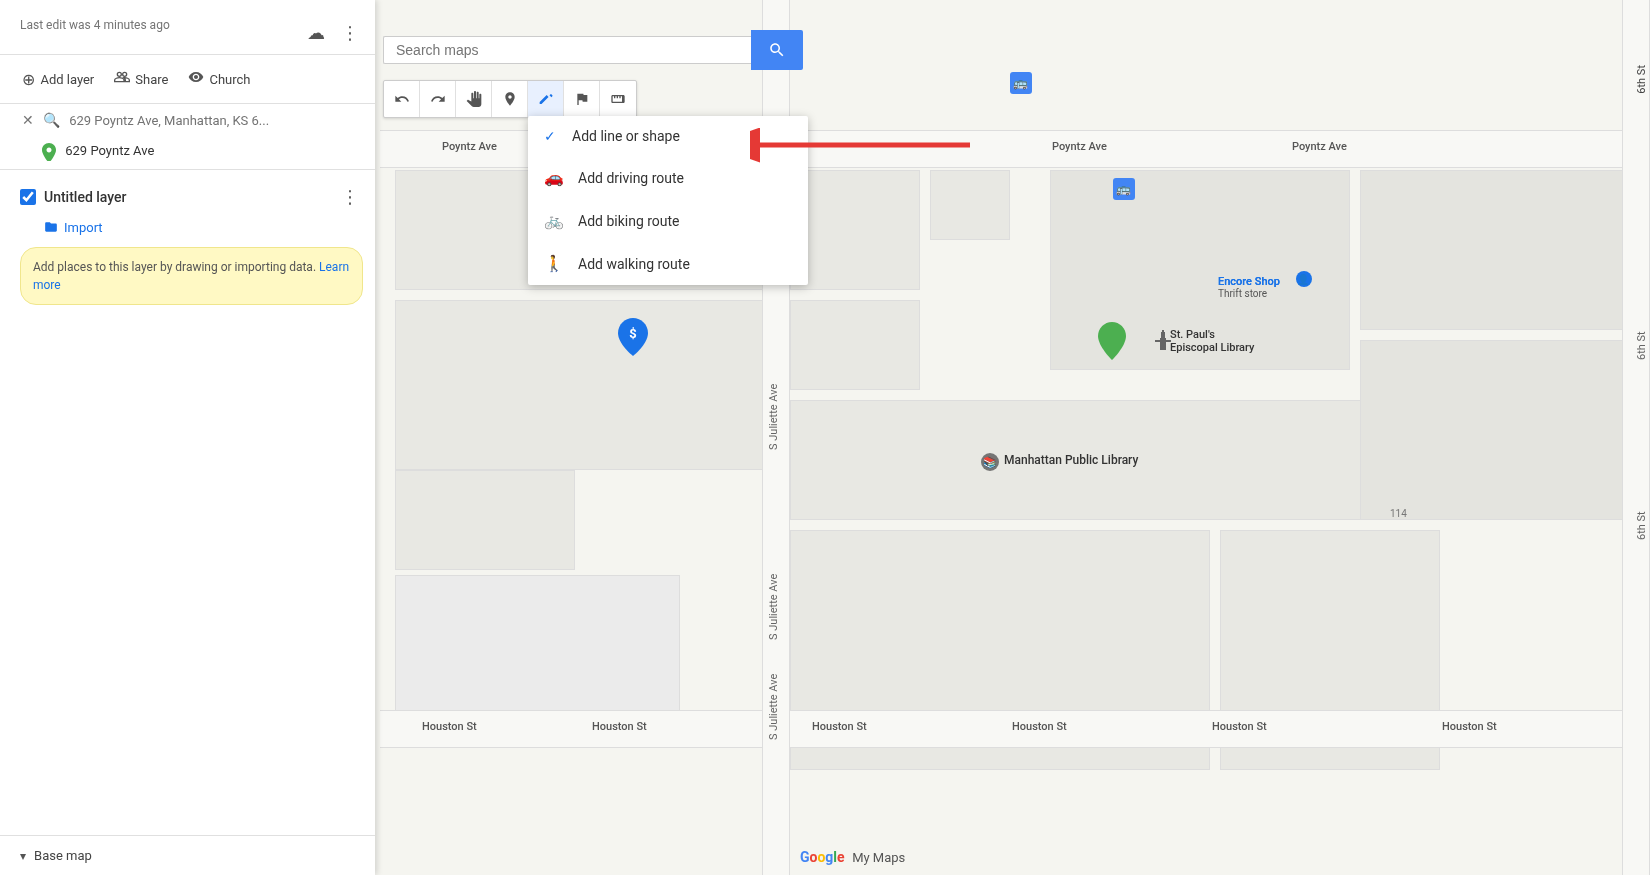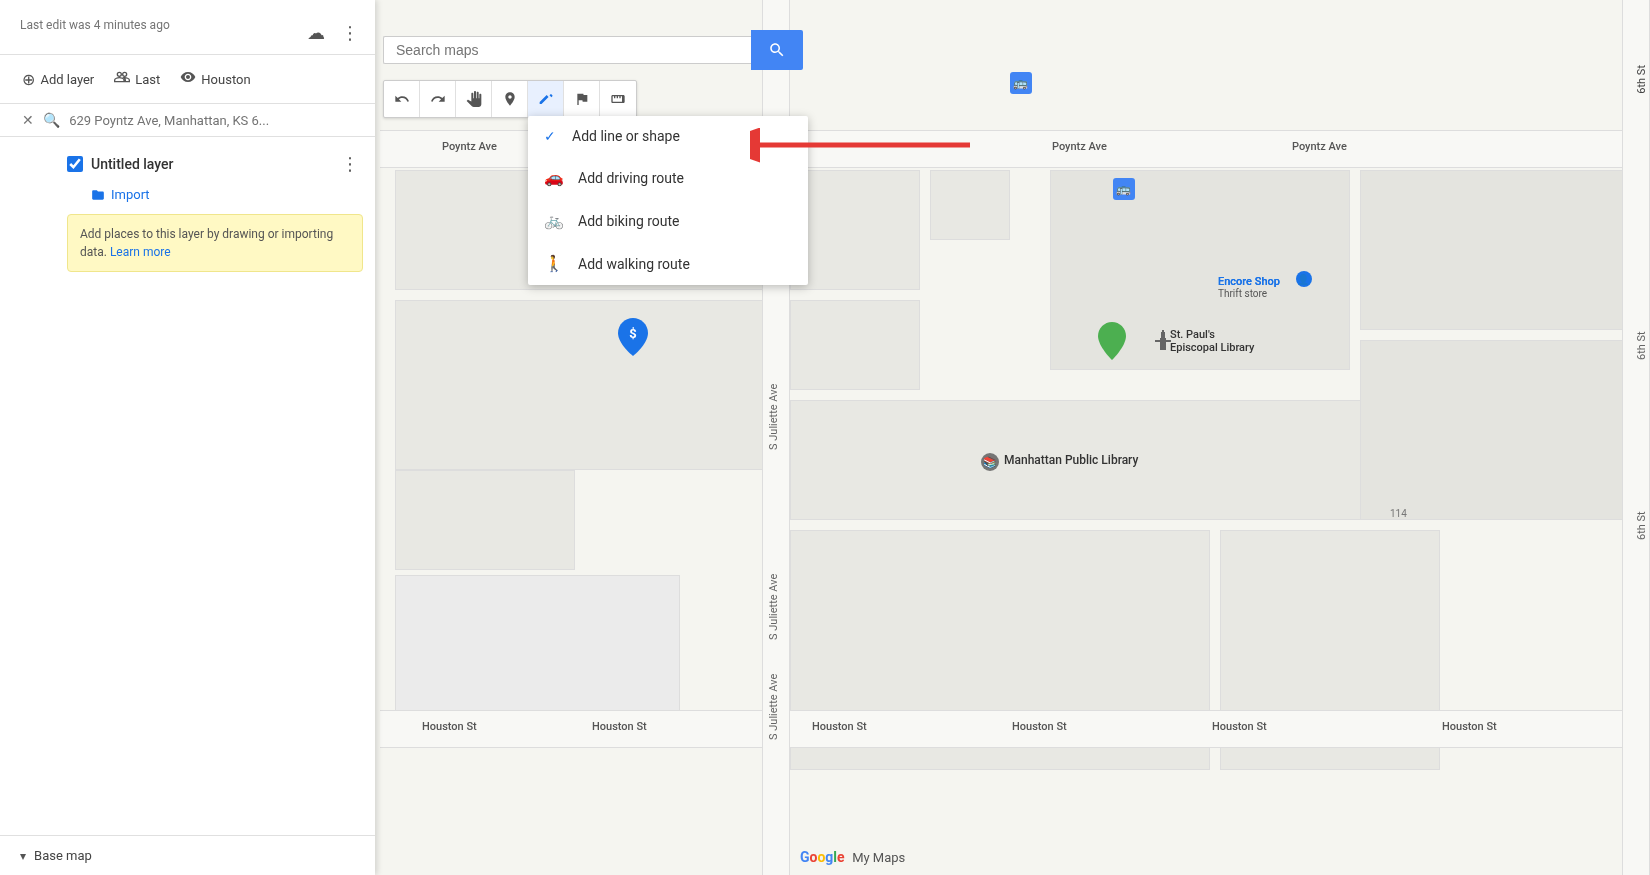--- a/index.html
+++ b/index.html
@@ -138,21 +138,20 @@
 
     #search-text {
       font-size: 13px;
       color: #737373;
       flex: 1;
     }
 
     
     #layer-section {
       padding: 12px 12px 8px 20px;
-      margin-left: 47px;
     }
 
     #layer-header {
       display: flex;
       align-items: center;
       justify-content: space-between;
       margin-bottom: 6px;
     }
 
     #layer-title-row {
@@ -192,21 +191,21 @@
       font-size: 13px;
       padding: 2px 0 6px 24px;
       border: none;
       background: none;
       font-family: inherit;
     }
 
     #layer-hint {
       background: #fff9c4;
       border: 1px solid #f0e68c;
-      border-radius: 4px;
+      border-radius: 16px;
       padding: 10px 12px;
       font-size: 12px;
       color: #555;
       margin: 6px 0 0 0;
       line-height: 1.5;
     }
 
     #layer-hint a {
       color: #1a73e8;
       text-decoration: none;
@@ -522,37 +521,45 @@
     <button class="action-btn">
       <span class="action-icon">⊕</span>
       <span>Add layer</span>
     </button>
     <button class="action-btn">
       <span class="action-icon">
         <svg width="16" height="16" viewBox="0 0 24 24" fill="none" stroke="currentColor" stroke-width="2">
           <path d="M16 11c1.66 0 2.99-1.34 2.99-3S17.66 5 16 5c-1.66 0-3 1.34-3 3s1.34 3 3 3zm-8 0c1.66 0 2.99-1.34 2.99-3S9.66 5 8 5C6.34 5 5 6.34 5 8s1.34 3 3 3zm0 2c-2.33 0-7 1.17-7 3.5V19h14v-2.5c0-2.33-4.67-3.5-7-3.5zm8 0c-.29 0-.62.02-.97.05 1.16.84 1.97 1.97 1.97 3.45V19h6v-2.5c0-2.33-4.67-3.5-7-3.5z"></path>
         </svg>
       </span>
-      <span>Last</span>
+      <span>Share</span>
     </button>
     <button class="action-btn">
       <span class="action-icon">
         <svg width="16" height="16" viewBox="0 0 24 24" fill="currentColor">
           <path d="M12 4.5C7 4.5 2.73 7.61 1 12c1.73 4.39 6 7.5 11 7.5s9.27-3.11 11-7.5c-1.73-4.39-6-7.5-11-7.5zM12 17c-2.76 0-5-2.24-5-5s2.24-5 5-5 5 2.24 5 5-2.24 5-5 5zm0-8c-1.66 0-3 1.34-3 3s1.34 3 3 3 3-1.34 3-3-1.34-3-3-3z"></path>
         </svg>
       </span>
-      <span>Houston</span>
+      <span>Church</span>
     </button>
   </div>
 
   <div id="search-area">
     <div id="search-row">
       <span id="search-close">✕</span>
       <span id="search-icon-inline">🔍</span>
       <span id="search-text">629 Poyntz Ave, Manhattan, KS 6...</span>
+    </div>
+    <div style="padding:4px 12px 8px 42px;">
+      <span style="font-size:13px;color:#333;">
+        <svg width="14" height="18" viewBox="0 0 14 18" style="vertical-align:middle;margin-right:6px;">
+          <path d="M7 0C3.13 0 0 3.13 0 7c0 5.25 7 13 7 13s7-7.75 7-13c0-3.87-3.13-7-7-7zm0 9.5C5.62 9.5 4.5 8.38 4.5 7S5.62 4.5 7 4.5 9.5 5.62 9.5 7 8.38 9.5 7 9.5z" fill="#4caf50"></path>
+        </svg>
+      </span>
+      <span style="font-size:13px;color:#333;">629 Poyntz Ave</span>
     </div>
   </div>
 
   <div id="layer-section">
     <div id="layer-header">
       <div id="layer-title-row">
         <input type="checkbox" id="layer-checkbox" checked="" style="">
         <span id="layer-name">Untitled layer</span>
       </div>
       <button id="layer-menu-btn">⋮</button>

